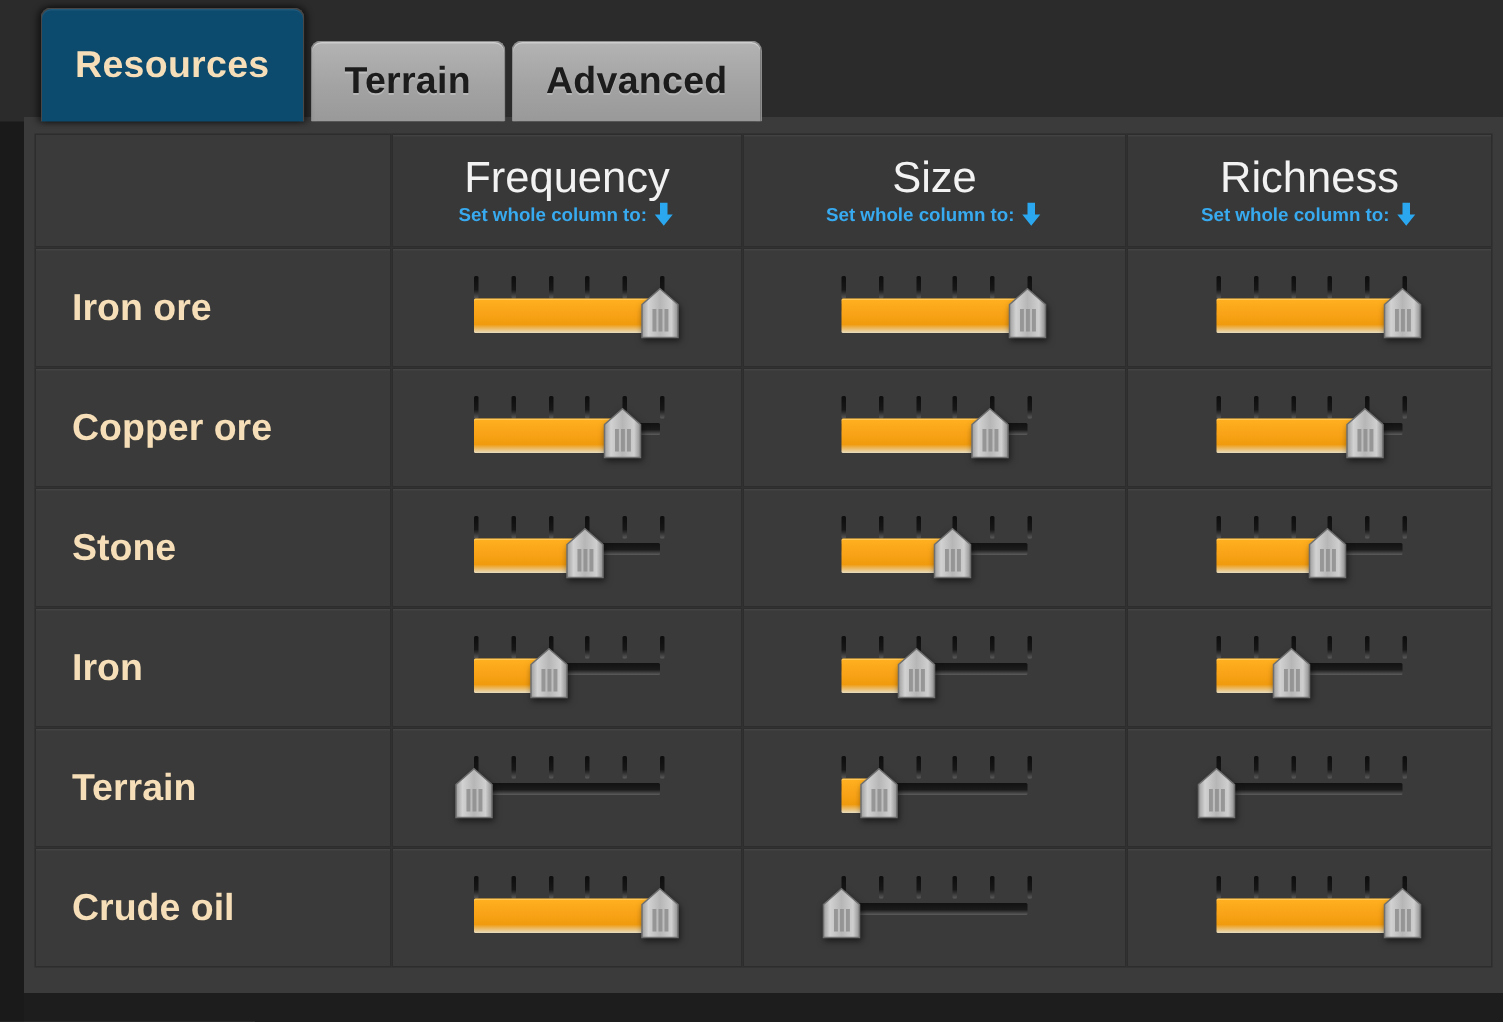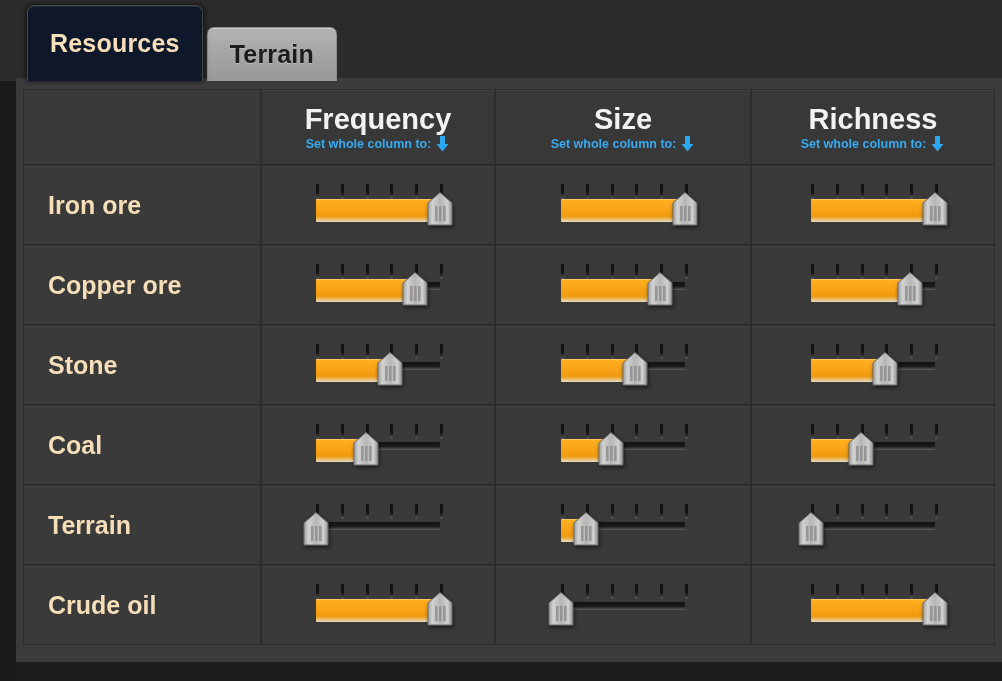--- a/index.html
+++ b/index.html
@@ -56,21 +56,21 @@
   .tab.inactive {
     background: linear-gradient(180deg, #b3b3b3 0%, #a3a3a3 55%, #999999 100%);
     color: #1c1c1c;
     border: 1px solid #8d8d8d;
     border-bottom: none;
     text-shadow: 0 1px 0 rgba(255,255,255,.25);
     height: 54px;
     box-shadow: inset 0 1px 0 rgba(255,255,255,.35);
   }
   .tab.active {
-    background: #0f172a;
+    background: #0c4a6e;
     color: #f6dfb8;
     height: 76px;
     border: 1px solid #474747;
     border-bottom: none;
     z-index: 3;
     box-shadow: inset 0 1px 0 rgba(255,255,255,.08),
                 -2px 0 4px rgba(0,0,0,.45),
                  2px 0 4px rgba(0,0,0,.45);
   }
 
@@ -100,21 +100,21 @@
     padding: 0;
   }
   .hdr-blank {
     background: #3a3a3a;
     border: 1px solid #2d2d2d;
     width: 238px;
   }
   .hdr-title {
     font-size: 29px;
     color: #f2f2f2;
-    font-weight: bold;
+    font-weight: normal;
     line-height: 1.05;
     margin-top: 2px;
   }
   .setcol {
     font-size: 12.5px;
     color: #37aaf0;
     font-weight: bold;
     margin-top: 1px;
     display: inline-flex;
     align-items: center;
@@ -198,20 +198,23 @@
 
 <div class="left-gutter"></div>
 
 <div class="tabbar">
   <div class="tabbar-underline"></div>
   <div class="tab active">
     <span>Resources</span>
   </div>
   <div class="tab inactive">
     <span>Terrain</span>
+  </div>
+  <div class="tab inactive">
+    <span>Advanced</span>
   </div>
 </div>
 
 <div class="panel">
   <table class="table">
     <thead>
       <tr>
         <th class="hdr-blank"></th>
 
         <th class="hdr-cell col-freq">
@@ -516,21 +519,21 @@
                   </defs>
                   <path d="M13 0.5 L25 11 V33 H1 V11 Z" fill="url(#hg)" stroke="#6f6f6f" stroke-width="1"></path>
                   <rect x="8" y="14" width="2.6" height="15" fill="#8e8e8e" opacity=".85"></rect>
                   <rect x="12" y="14" width="2.6" height="15" fill="#8e8e8e" opacity=".85"></rect>
                   <rect x="16" y="14" width="2.6" height="15" fill="#8e8e8e" opacity=".85"></rect>
                 </svg></div>
             </div>
           </td>
         </tr>
         <tr>
-          <td class="name-cell"><span>Coal</span></td>
+          <td class="name-cell"><span>Iron</span></td>
           <td class="slider-cell col-freq">
             <div class="slider">
               <div class="sl-ticks">
                 <div class="tick" style="left: 0px;"></div>
                 <div class="tick" style="left: 25px;"></div>
                 <div class="tick" style="left: 50px;"></div>
                 <div class="tick" style="left: 74px;"></div>
                 <div class="tick" style="left: 99px;"></div>
                 <div class="tick" style="left: 124px;"></div>
               </div>

